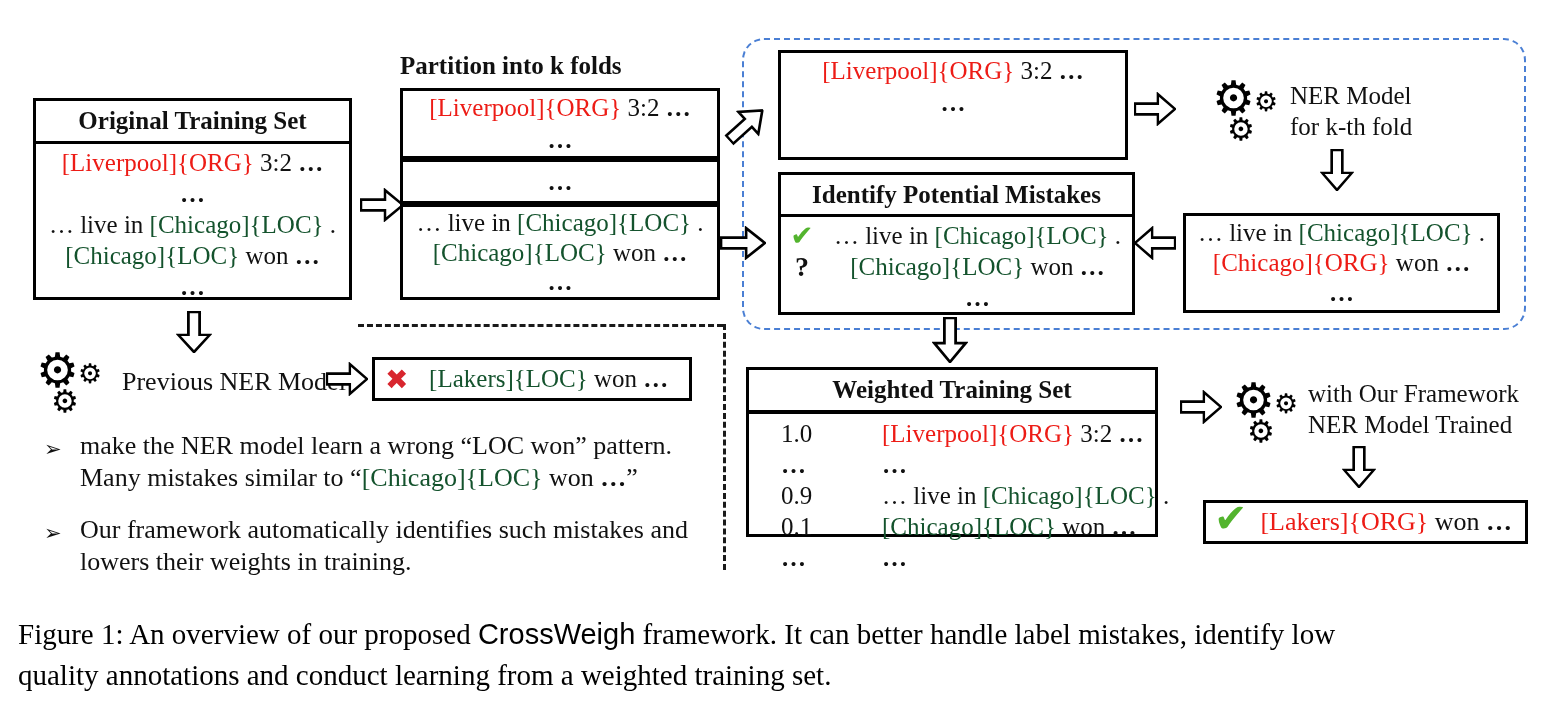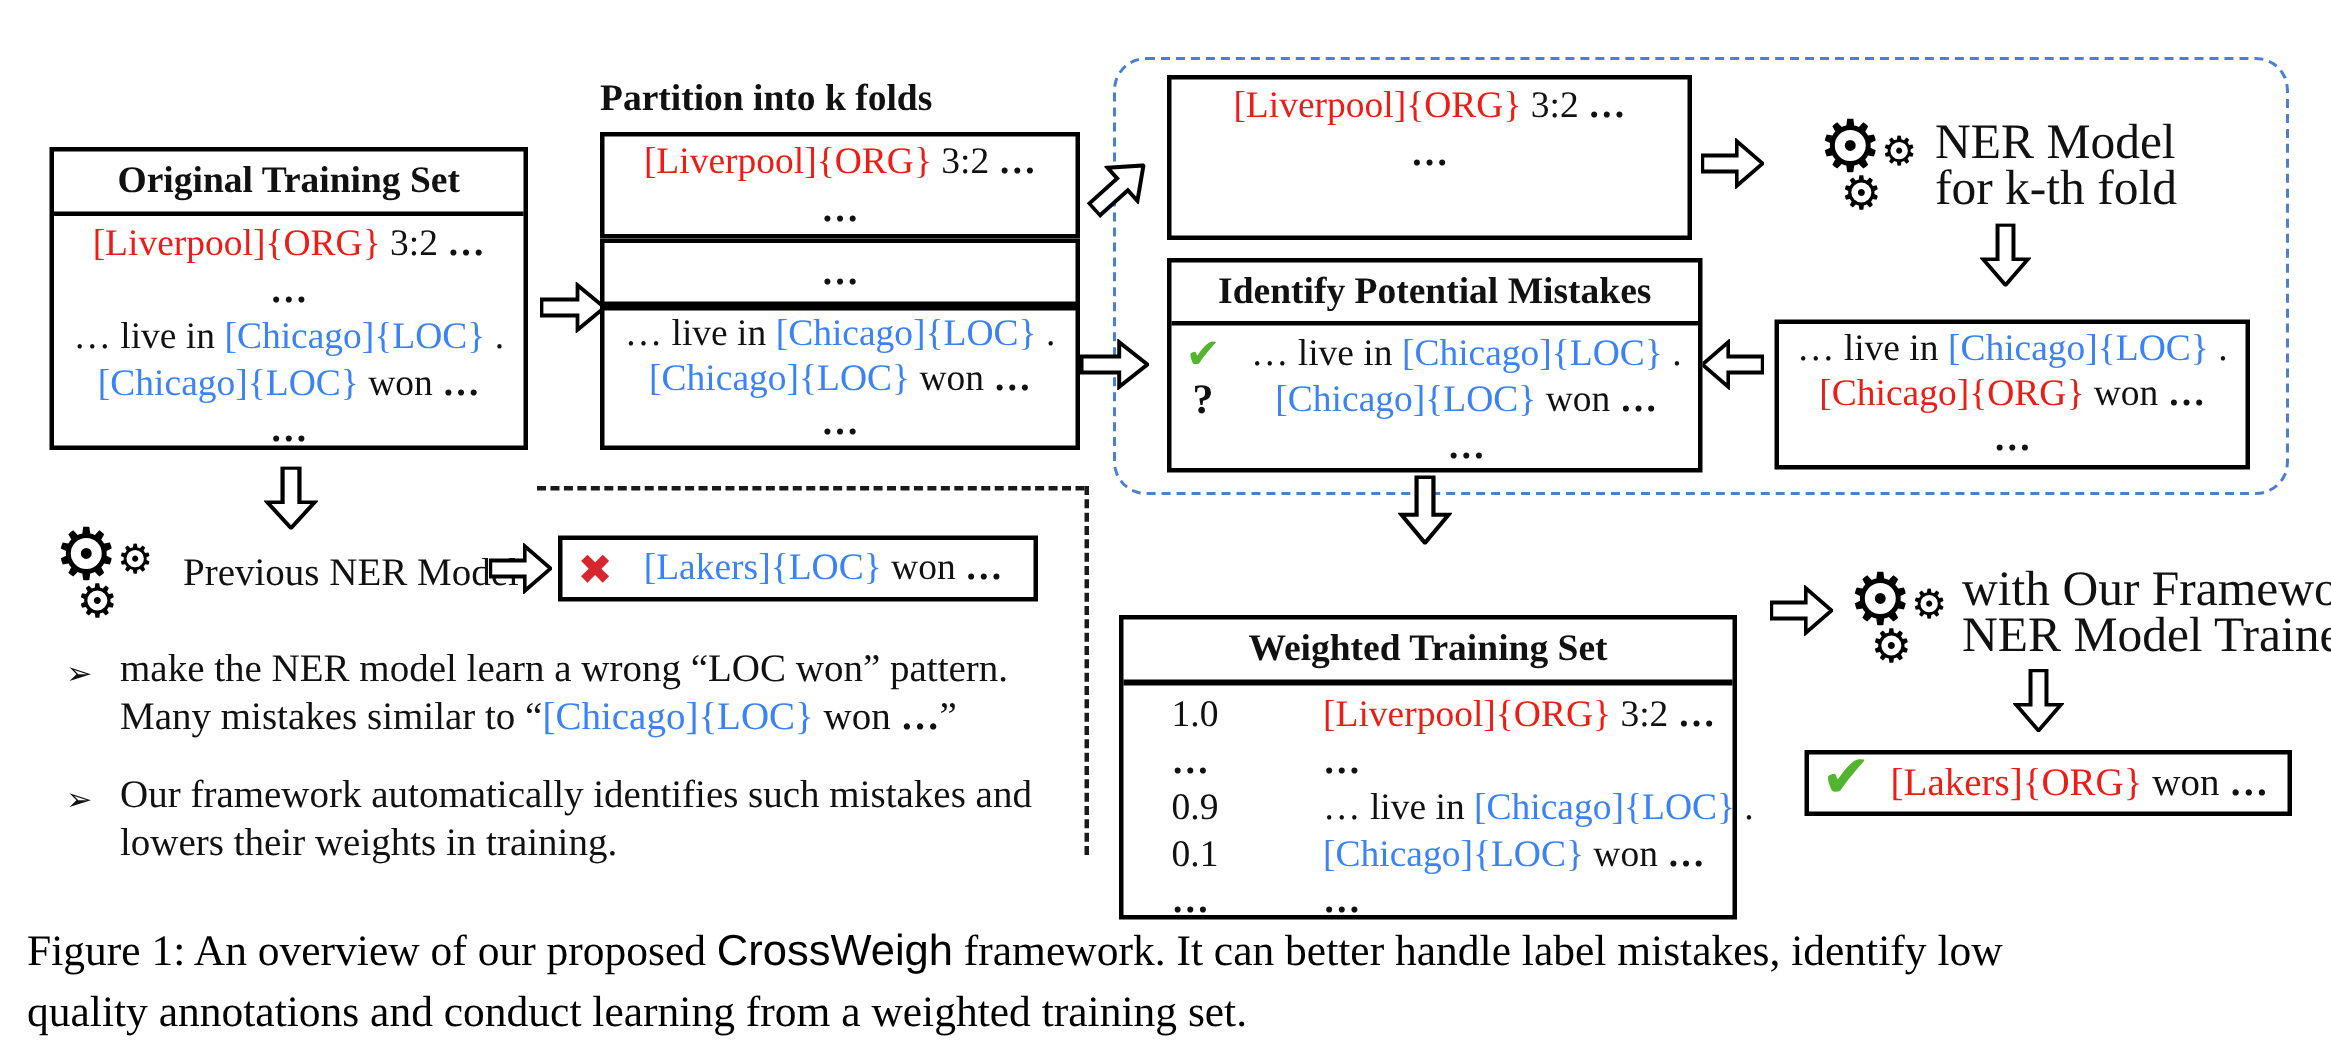--- a/index.html
+++ b/index.html
@@ -8,42 +8,42 @@
   .abs{position:absolute;}
 
   
   .nbox{position:absolute;border:3px solid #000;background:#fff;box-sizing:border-box;}
   .nbox .btitle{font-weight:bold;text-align:center;border-bottom:3px solid #000;
                 font-size:25px;display:flex;align-items:center;justify-content:center;}
   .blines{text-align:center;font-size:25px;}
   .bline{white-space:nowrap;}
 
   .seg-r{color:#ed1c16;}
-  .seg-b{color:#3b82f6;}
+  .seg-b{color:#14532d;}
   .seg-bold{font-weight:bold;}
   .seg-sans{font-family:"Liberation Sans",sans-serif;}
 
   
   .dashed-region{position:absolute;left:742px;top:38px;width:784px;height:292px;
                  border:2px dashed #4a7fd4;border-radius:22px;box-sizing:border-box;}
   .dash-h{position:absolute;left:358px;top:324px;width:365px;height:0;border-top:3px dashed #1a1a1a;}
   .dash-v{position:absolute;left:723px;top:324px;width:0;height:246px;border-left:3px dashed #1a1a1a;}
 
   
   .oarrow{position:absolute;}
   .oarrow svg{display:block;width:100%;height:100%;}
 
   
   .gears{position:absolute;width:78px;height:76px;font-family:"DejaVu Sans",sans-serif;color:#000;}
   .gears span{position:absolute;line-height:1;}
   .gear-a{font-size:48px;left:0;top:0;}
   .gear-b{font-size:27px;left:42px;top:14px;}
   .gear-c{font-size:31px;left:15px;top:40px;}
 
-  .glabel{position:absolute;font-size:33px;line-height:31px;white-space:nowrap;}
+  .glabel{position:absolute;font-size:25px;line-height:31px;white-space:nowrap;}
 
   
   .irow{display:flex;align-items:center;height:31px;}
   .imark{width:42px;text-align:center;flex:0 0 42px;}
   .iline{flex:1;text-align:center;font-size:25px;white-space:nowrap;}
   .mark-check{color:#53b42e;font-family:"DejaVu Sans",sans-serif;font-size:28px;font-weight:bold;}
   .mark-q{font-weight:bold;font-size:28px;}
 
   
   .wrow{display:flex;align-items:center;height:31px;font-size:25px;}
@@ -187,21 +187,21 @@
       </div>
     </div>
   </div>
 
   <div class="oarrow" style="left:927px;top:322px;width:46px;height:36px;transform:rotate(90deg);">
     <svg viewBox="0 0 44 32" preserveAspectRatio="none">
         <polygon points="1,11 25,11 25,2 43,16 25,30 25,21 1,21" fill="#fff" stroke="#000" stroke-width="2.5"></polygon>
       </svg>
   </div>
 
-  <div class="nbox" style="left:746px;top:367px;width:412px;height:203px;margin-top:43px;">
+  <div class="nbox" style="left:746px;top:367px;width:412px;height:170px;">
     <div class="btitle" style="height:40px;border-bottom-width:4px;">Weighted Training Set</div>
     <div style="padding-top:4px;">
       <div class="wrow">
         <span class="wt">1.0</span>
         <span class="wline"><span class="seg-r">[Liverpool]{ORG}</span><span> 3:2 </span><span class="seg-bold">…</span></span>
       </div>
       <div class="wrow">
         <span class="wt">…</span>
         <span class="wline"><span class="seg-bold">…</span></span>
       </div>

